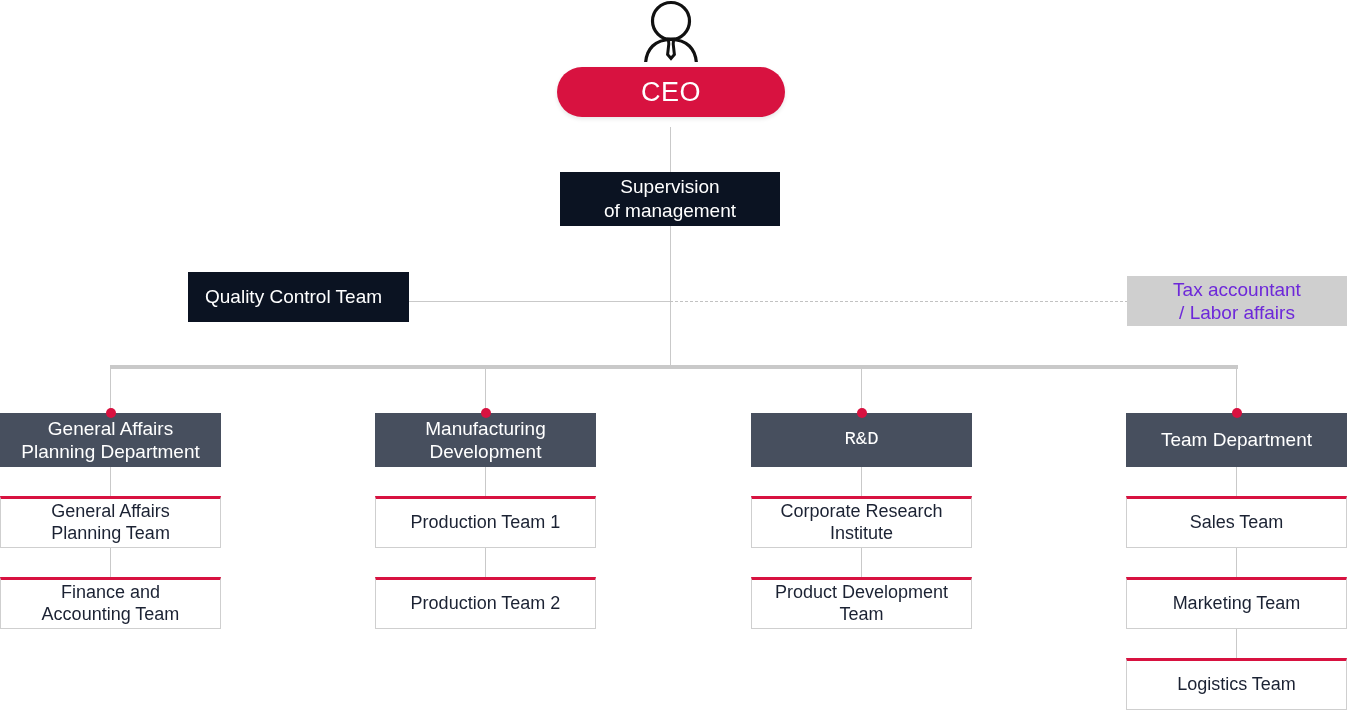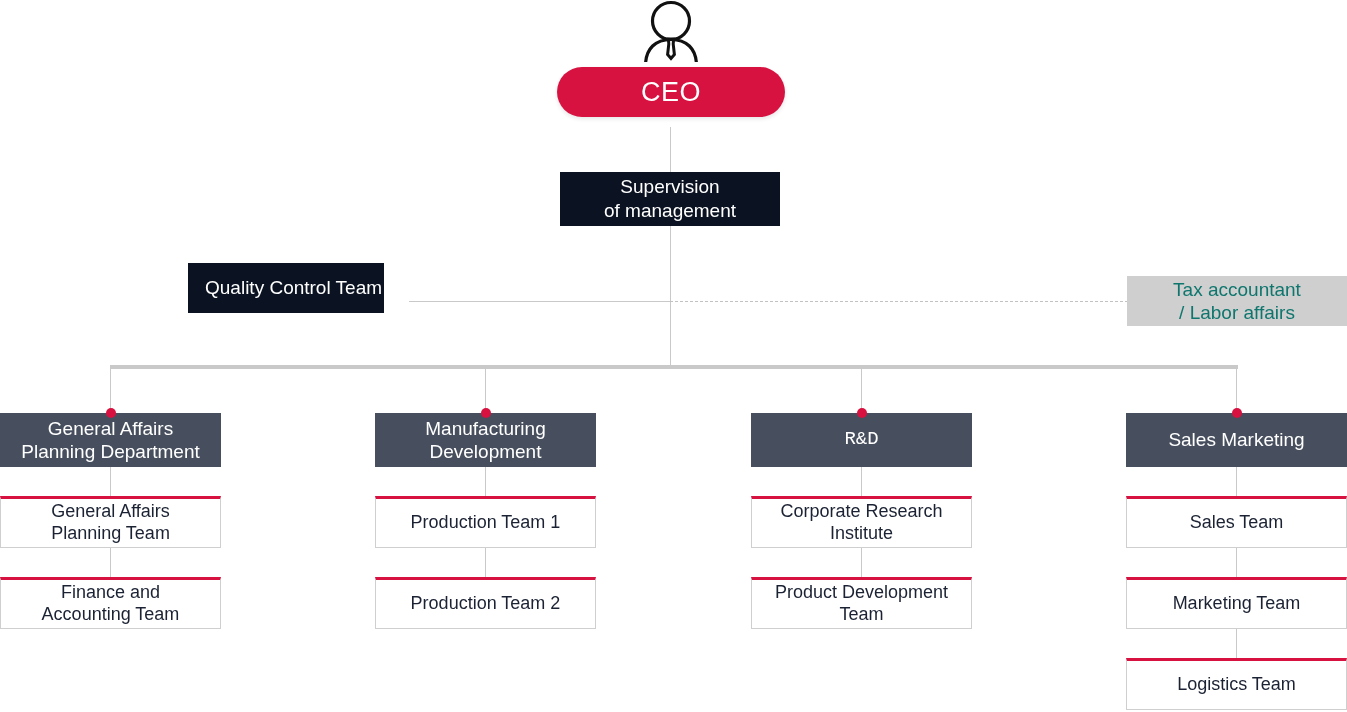--- a/index.html
+++ b/index.html
@@ -83,38 +83,38 @@
   }
   .supervision-box {
     left: 560px;
     top: 172px;
     width: 220px;
     height: 54px;
     text-align: center;
   }
   .qc-box {
     left: 188px;
-    top: 263px;
-    width: 196px;
+    top: 272px;
+    width: 221px;
     height: 50px;
     justify-content: flex-start;
     padding-left: 17px;
     box-sizing: border-box;
     text-align: left;
   }
 
   
   .gray-box {
     position: absolute;
     left: 1127px;
     top: 276px;
     width: 220px;
     height: 50px;
     background: #cfcfcf;
-    color: #0f766e;
+    color: #6d28d9;
     display: flex;
     align-items: center;
     justify-content: center;
     text-align: center;
     line-height: 1.22;
     font-size: 19px;
   }
 
   
   .dept-col {
@@ -279,21 +279,21 @@
     <div>
       <span>Product Development</span><br>
       <span>Team</span>
     </div>
   </div>
 
   <div class="dept-col" style="left:1126px;">
     <div class="dept-header">
       <span class="dept-dot"></span>
       <div>
-        <span>Sales Marketing</span>
+        <span>Team Department</span>
       </div>
     </div>
   </div>
   <div class="line-v" style="left:1236px; top:467px; height:29px;"></div>
   <div class="team-box" style="left:1126px; top:496px;">
     <div>
       <span>Sales Team</span>
     </div>
   </div>
   <div class="line-v" style="left:1236px; top:548px; height:29px;"></div>

